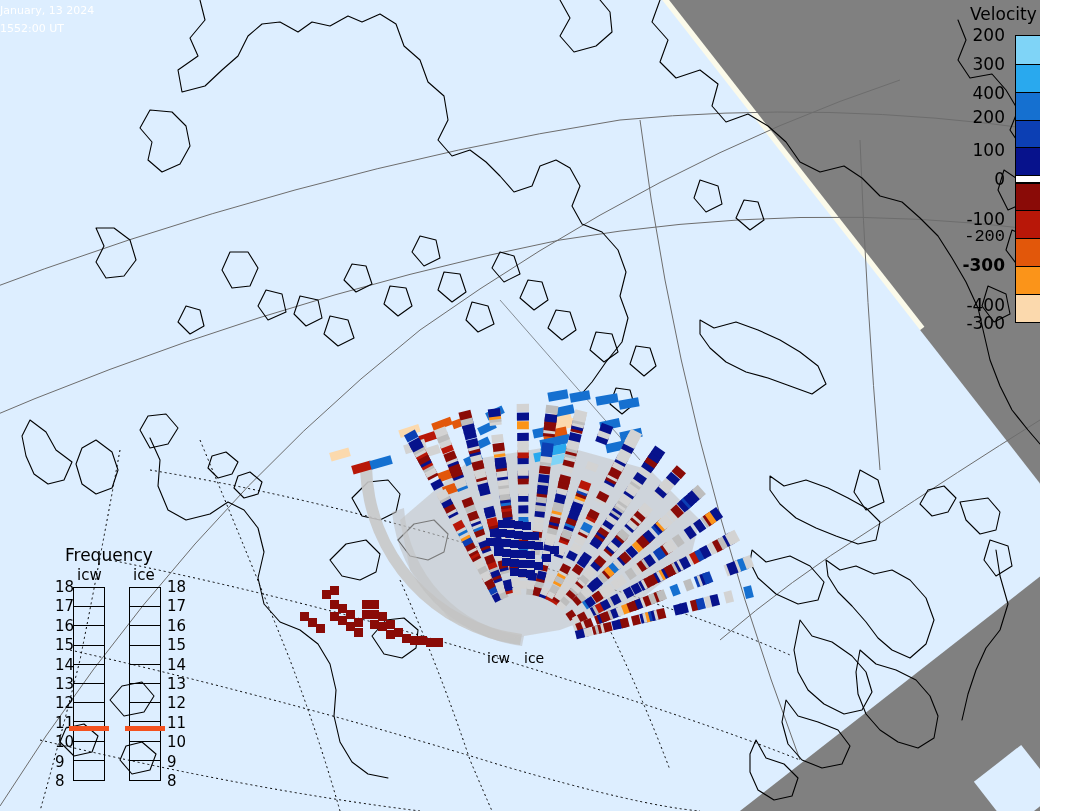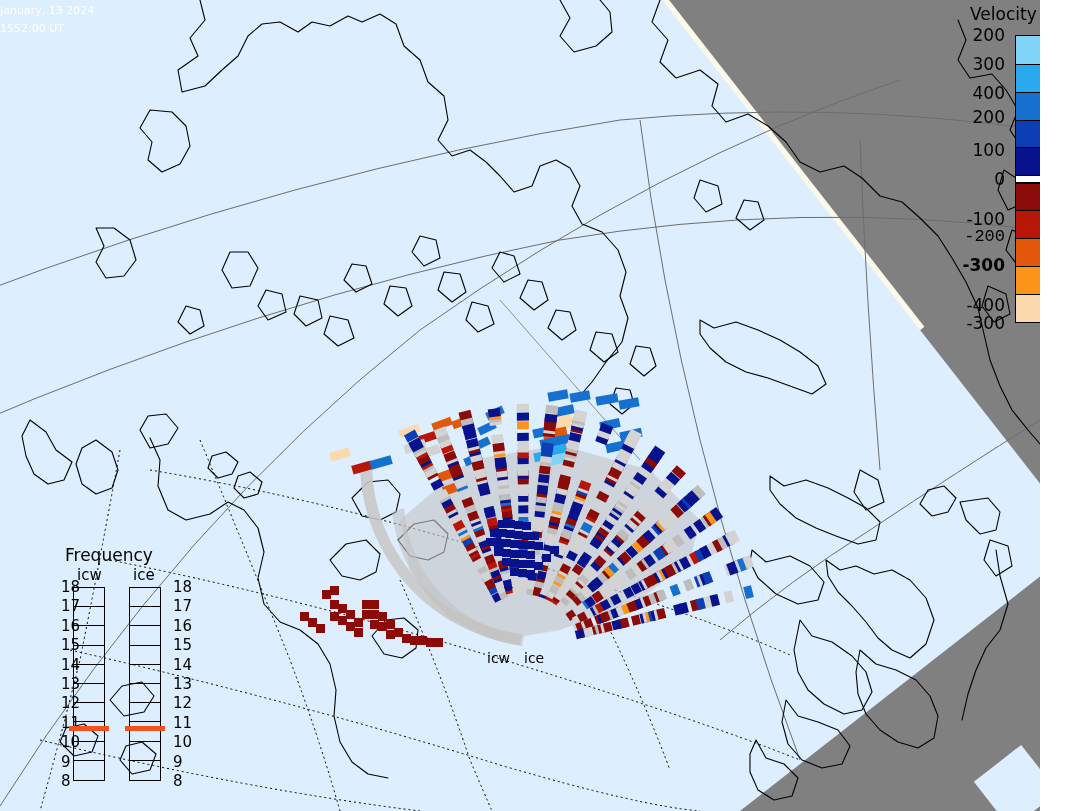--- a/index.html
+++ b/index.html
@@ -42,21 +42,21 @@
   .cb-ticklabel{position:absolute;right:78px;font-size:17px;color:#000;text-align:right;white-space:nowrap;}
   .cb-side{position:absolute;left:108px;font-size:17px;color:#000;white-space:nowrap;}
 
   
   #freq{position:absolute;left:55px;top:545px;width:135px;height:250px;}
   #freq-title{position:absolute;left:10px;top:0px;font-size:17px;color:#000;white-space:nowrap;}
   .freq-sub{position:absolute;top:21px;font-size:15px;color:#000;}
   .freq-col{position:absolute;top:42px;width:32px;height:194px;border:1px solid #000;background:transparent;box-sizing:border-box;}
   .freq-seg{width:100%;border-bottom:1px solid #000;box-sizing:border-box;}
   .freq-seg:last-child{border-bottom:none;}
-  .freq-lab{position:absolute;font-size:15px;color:#000;margin-left:6px;}
+  .freq-lab{position:absolute;font-size:15px;color:#000;}
   .freq-bar{position:absolute;height:5px;background:#f4511e;}
 
   
   .origin-lab{position:absolute;font-size:14px;color:#000;}
 
   
   #right-margin{position:absolute;left:1040px;top:0;width:43px;height:811px;background:#fff;}
 </style>
 </head>
 <body>

